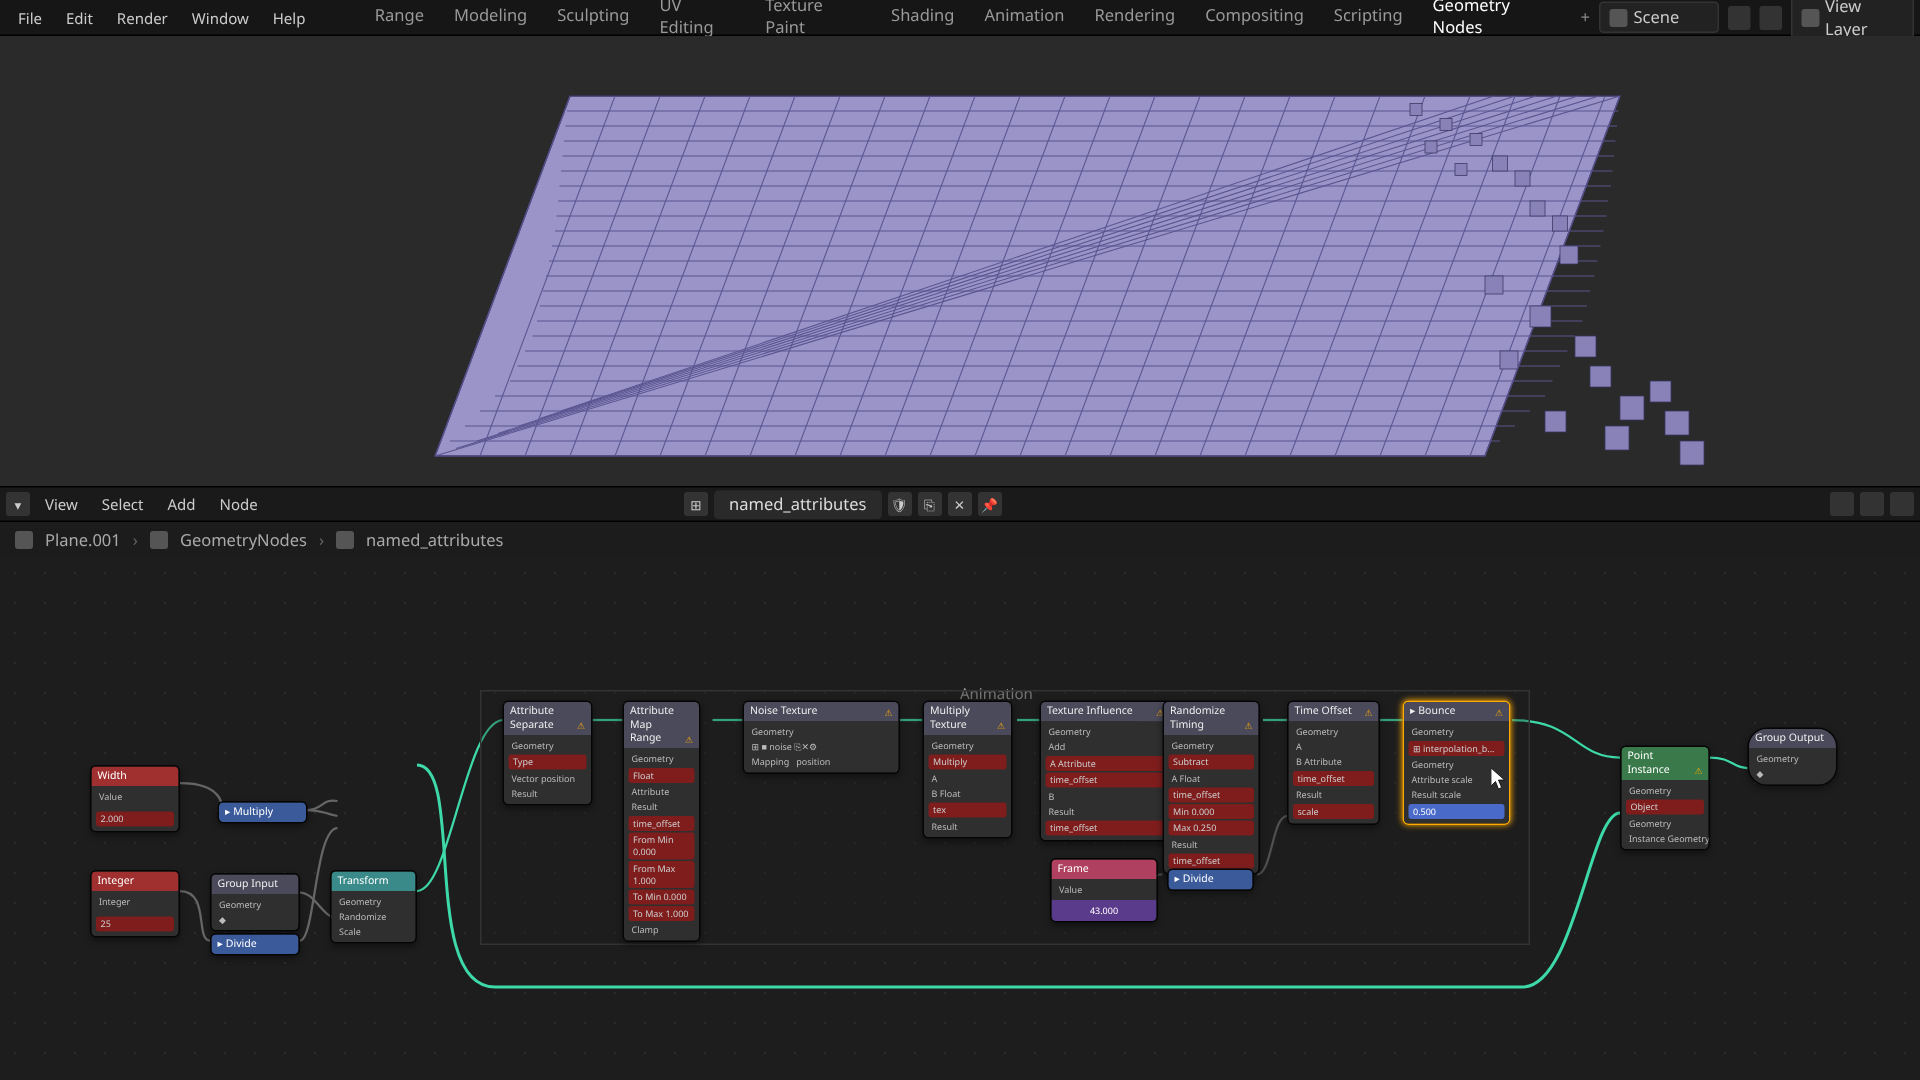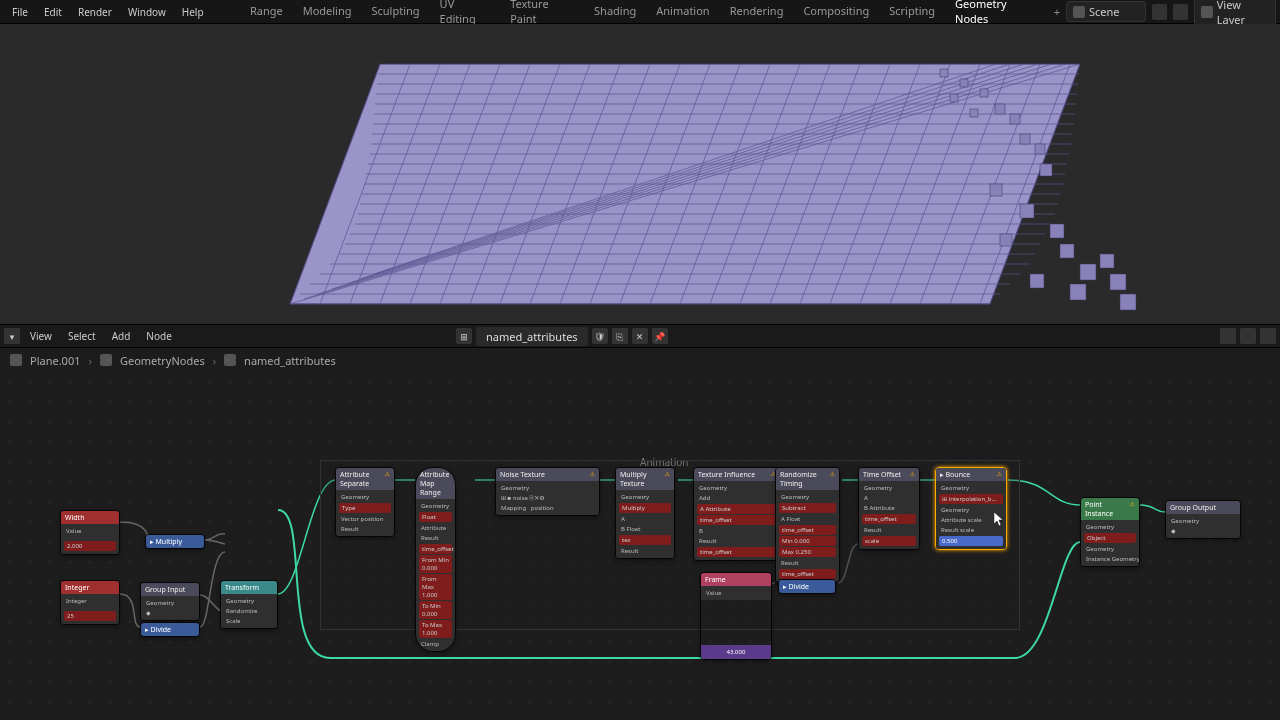--- a/index.html
+++ b/index.html
@@ -33,29 +33,29 @@
 .breadcrumb-sep { color: #666; }
 .breadcrumb-icon { width: 12px; height: 12px; background: #555; border-radius: 2px; }
 
 
 .node-editor { position: relative; height: 348px; background: #1d1d1d; background-image: radial-gradient(circle, #2a2a2a 1px, transparent 1px); background-size: 20px 20px; overflow: hidden; }
 
 .frame-label { position: absolute; left: 640px; top: 83px; font-size: 10px; color: #999; }
 .frame-box { position: absolute; left: 320px; top: 88px; width: 700px; height: 170px; border: 1px solid #333; background: rgba(30,30,30,0.3); }
 
 .node { position: absolute; border-radius: 4px; overflow: hidden; border: 1px solid #050505; font-size: 7px; box-shadow: 0 2px 4px rgba(0,0,0,0.4); }
-.node-hdr { padding: 2px 4px; font-size: 7px; display: flex; align-items: flex-start; gap: 2px; }
+.node-hdr { padding: 2px 4px; font-size: 7px; display: flex; align-items: flex-end; gap: 2px; }
 .node-hdr.red { background: #a03030; color: #fff; }
 .node-hdr.teal { background: #3a8a8a; color: #fff; }
 .node-hdr.blue { background: #3a5a9a; color: #fff; }
 .node-hdr.green { background: #3a7a4a; color: #fff; }
 .node-hdr.attr { background: #4a4a5a; color: #eee; }
 .node-hdr.pink { background: #b04060; color: #fff; }
 .node-body { background: #2f2f2f; padding: 2px 3px; }
-.node-body.purple-body { background: #5a3a8a; margin-top: 45px; }
+.node-body.purple-body { background: #5a3a8a; }
 .node-row { padding: 1px 2px; color: #bbb; font-size: 6px; white-space: nowrap; }
 .node-field { background: #7f1d1d; border-radius: 2px; padding: 1px 3px; margin: 1px 0; font-size: 6px; color: #ccc; }
 .warn-icon { margin-left: auto; color: #ffaa00; font-size: 6px; }
 
 .selected { border-color: #ffaa00; box-shadow: 0 0 4px #ffaa00; }
 
 svg.wires { position: absolute; top: 0; left: 0; width: 100%; height: 100%; pointer-events: none; }
 
 .cursor-pointer { position: absolute; width: 12px; height: 16px; }
 </style>
@@ -314,21 +314,21 @@
         <span class="warn-icon">⚠</span>
       </div>
     <div class="node-body">
       <div class="node-row">Geometry</div>
       <div class="node-field">Type</div>
       <div class="node-row"><span>Vector</span> <span>position</span></div>
       <div class="node-row">Result</div>
     </div>
   </div>
 
-  <div class="node" style="left:415px;top:95px;width:41px;border-radius:18px;">
+  <div class="node" style="left:415px;top:95px;width:52px;">
     <div class="node-hdr attr">
         <span>Attribute Map Range</span>
         <span class="warn-icon">⚠</span>
       </div>
     <div class="node-body">
       <div class="node-row">Geometry</div>
       <div class="node-field">Float</div>
       <div class="node-row">Attribute</div>
       <div class="node-row">Result</div>
       <div class="node-field">time_offset</div>
@@ -456,21 +456,21 @@
         <span class="warn-icon">⚠</span>
       </div>
     <div class="node-body">
       <div class="node-row">Geometry</div>
       <div class="node-field">Object</div>
       <div class="node-row">Geometry</div>
       <div class="node-row">Instance Geometry</div>
     </div>
   </div>
 
-  <div class="node" style="left:1165px;top:128px;width:76px;">
+  <div class="node" style="left:1165px;top:113px;width:60px;border-radius:13px;">
     <div class="node-hdr attr">
         <span>Group Output</span>
       </div>
     <div class="node-body">
         <div class="node-row">Geometry</div>
         <div class="node-row">◆</div>
       </div>
   </div>
 
   <svg class="cursor-pointer" style="left:994px;top:140px;" viewBox="0 0 12 16">

